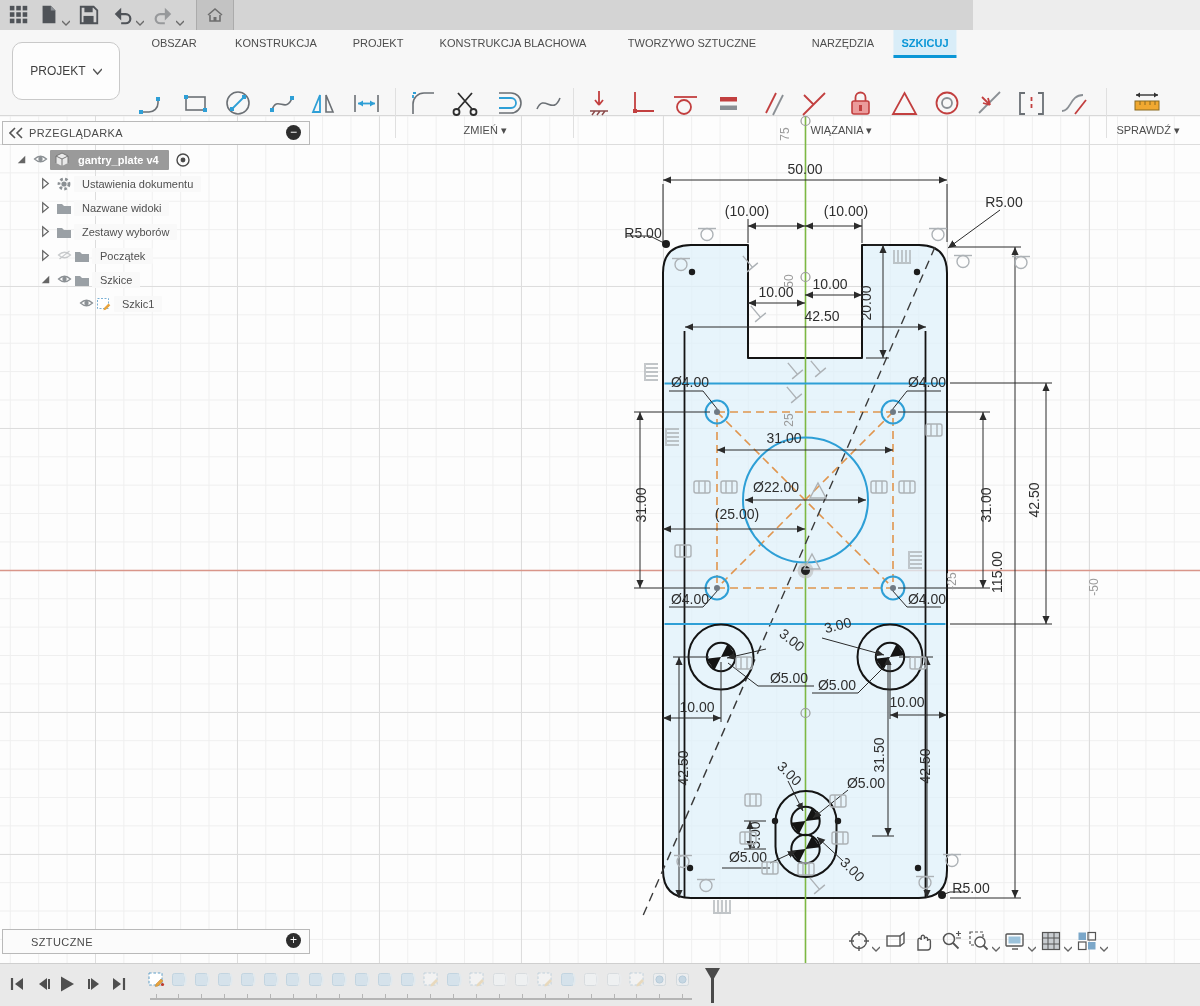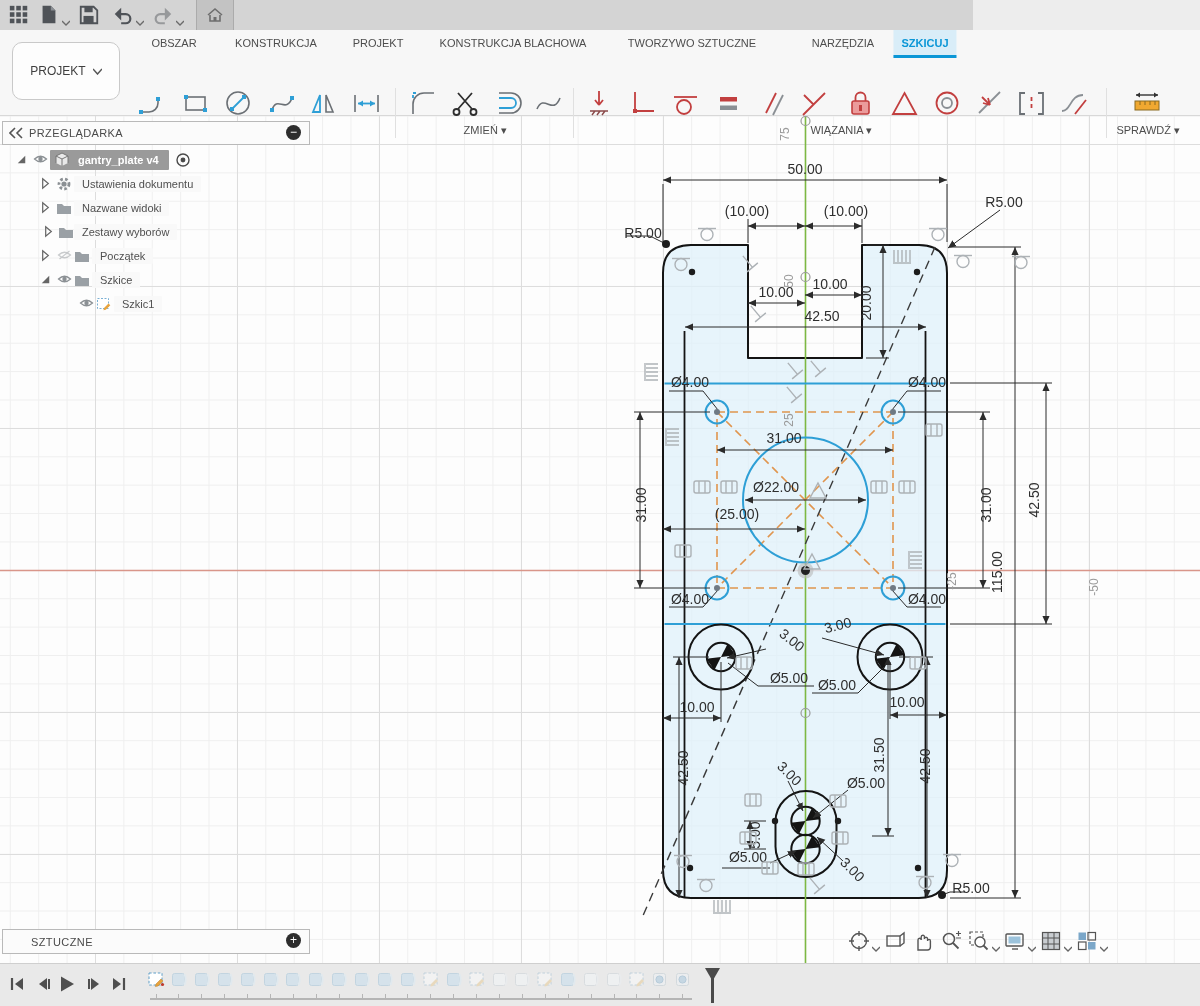--- a/index.html
+++ b/index.html
@@ -605,21 +605,21 @@
       </div>
       <div class="trow" style="top: 198px; left: 38px;">
         <div class="tico"><svg viewBox="0 0 16 16" width="15" height="15">
             <path d="M5,3 L11,8 L5,13 Z" fill="none" stroke="#666" stroke-width="1.3"></path>
           </svg></div>
         <div class="tico"><svg viewBox="0 0 16 16" width="16" height="16">
             <path d="M1,4 h5 l2,2 h7 v8 H1 Z" fill="#9aa0a5"></path>
           </svg></div>
         <div class="tchip">Nazwane widoki</div>
       </div>
-      <div class="trow" style="top: 222px; left: 38px; text-align: right;">
+      <div class="trow" style="top: 222px; left: 38px;">
         <div class="tico"><svg viewBox="0 0 16 16" width="15" height="15">
             <path d="M5,3 L11,8 L5,13 Z" fill="none" stroke="#666" stroke-width="1.3"></path>
           </svg></div>
         <div class="tico"><svg viewBox="0 0 16 16" width="16" height="16">
             <path d="M1,4 h5 l2,2 h7 v8 H1 Z" fill="#9aa0a5"></path>
           </svg></div>
         <div class="tchip">Zestawy wyborów</div>
       </div>
       <div class="trow" style="top: 246px; left: 38px;">
         <div class="tico"><svg viewBox="0 0 16 16" width="15" height="15">

